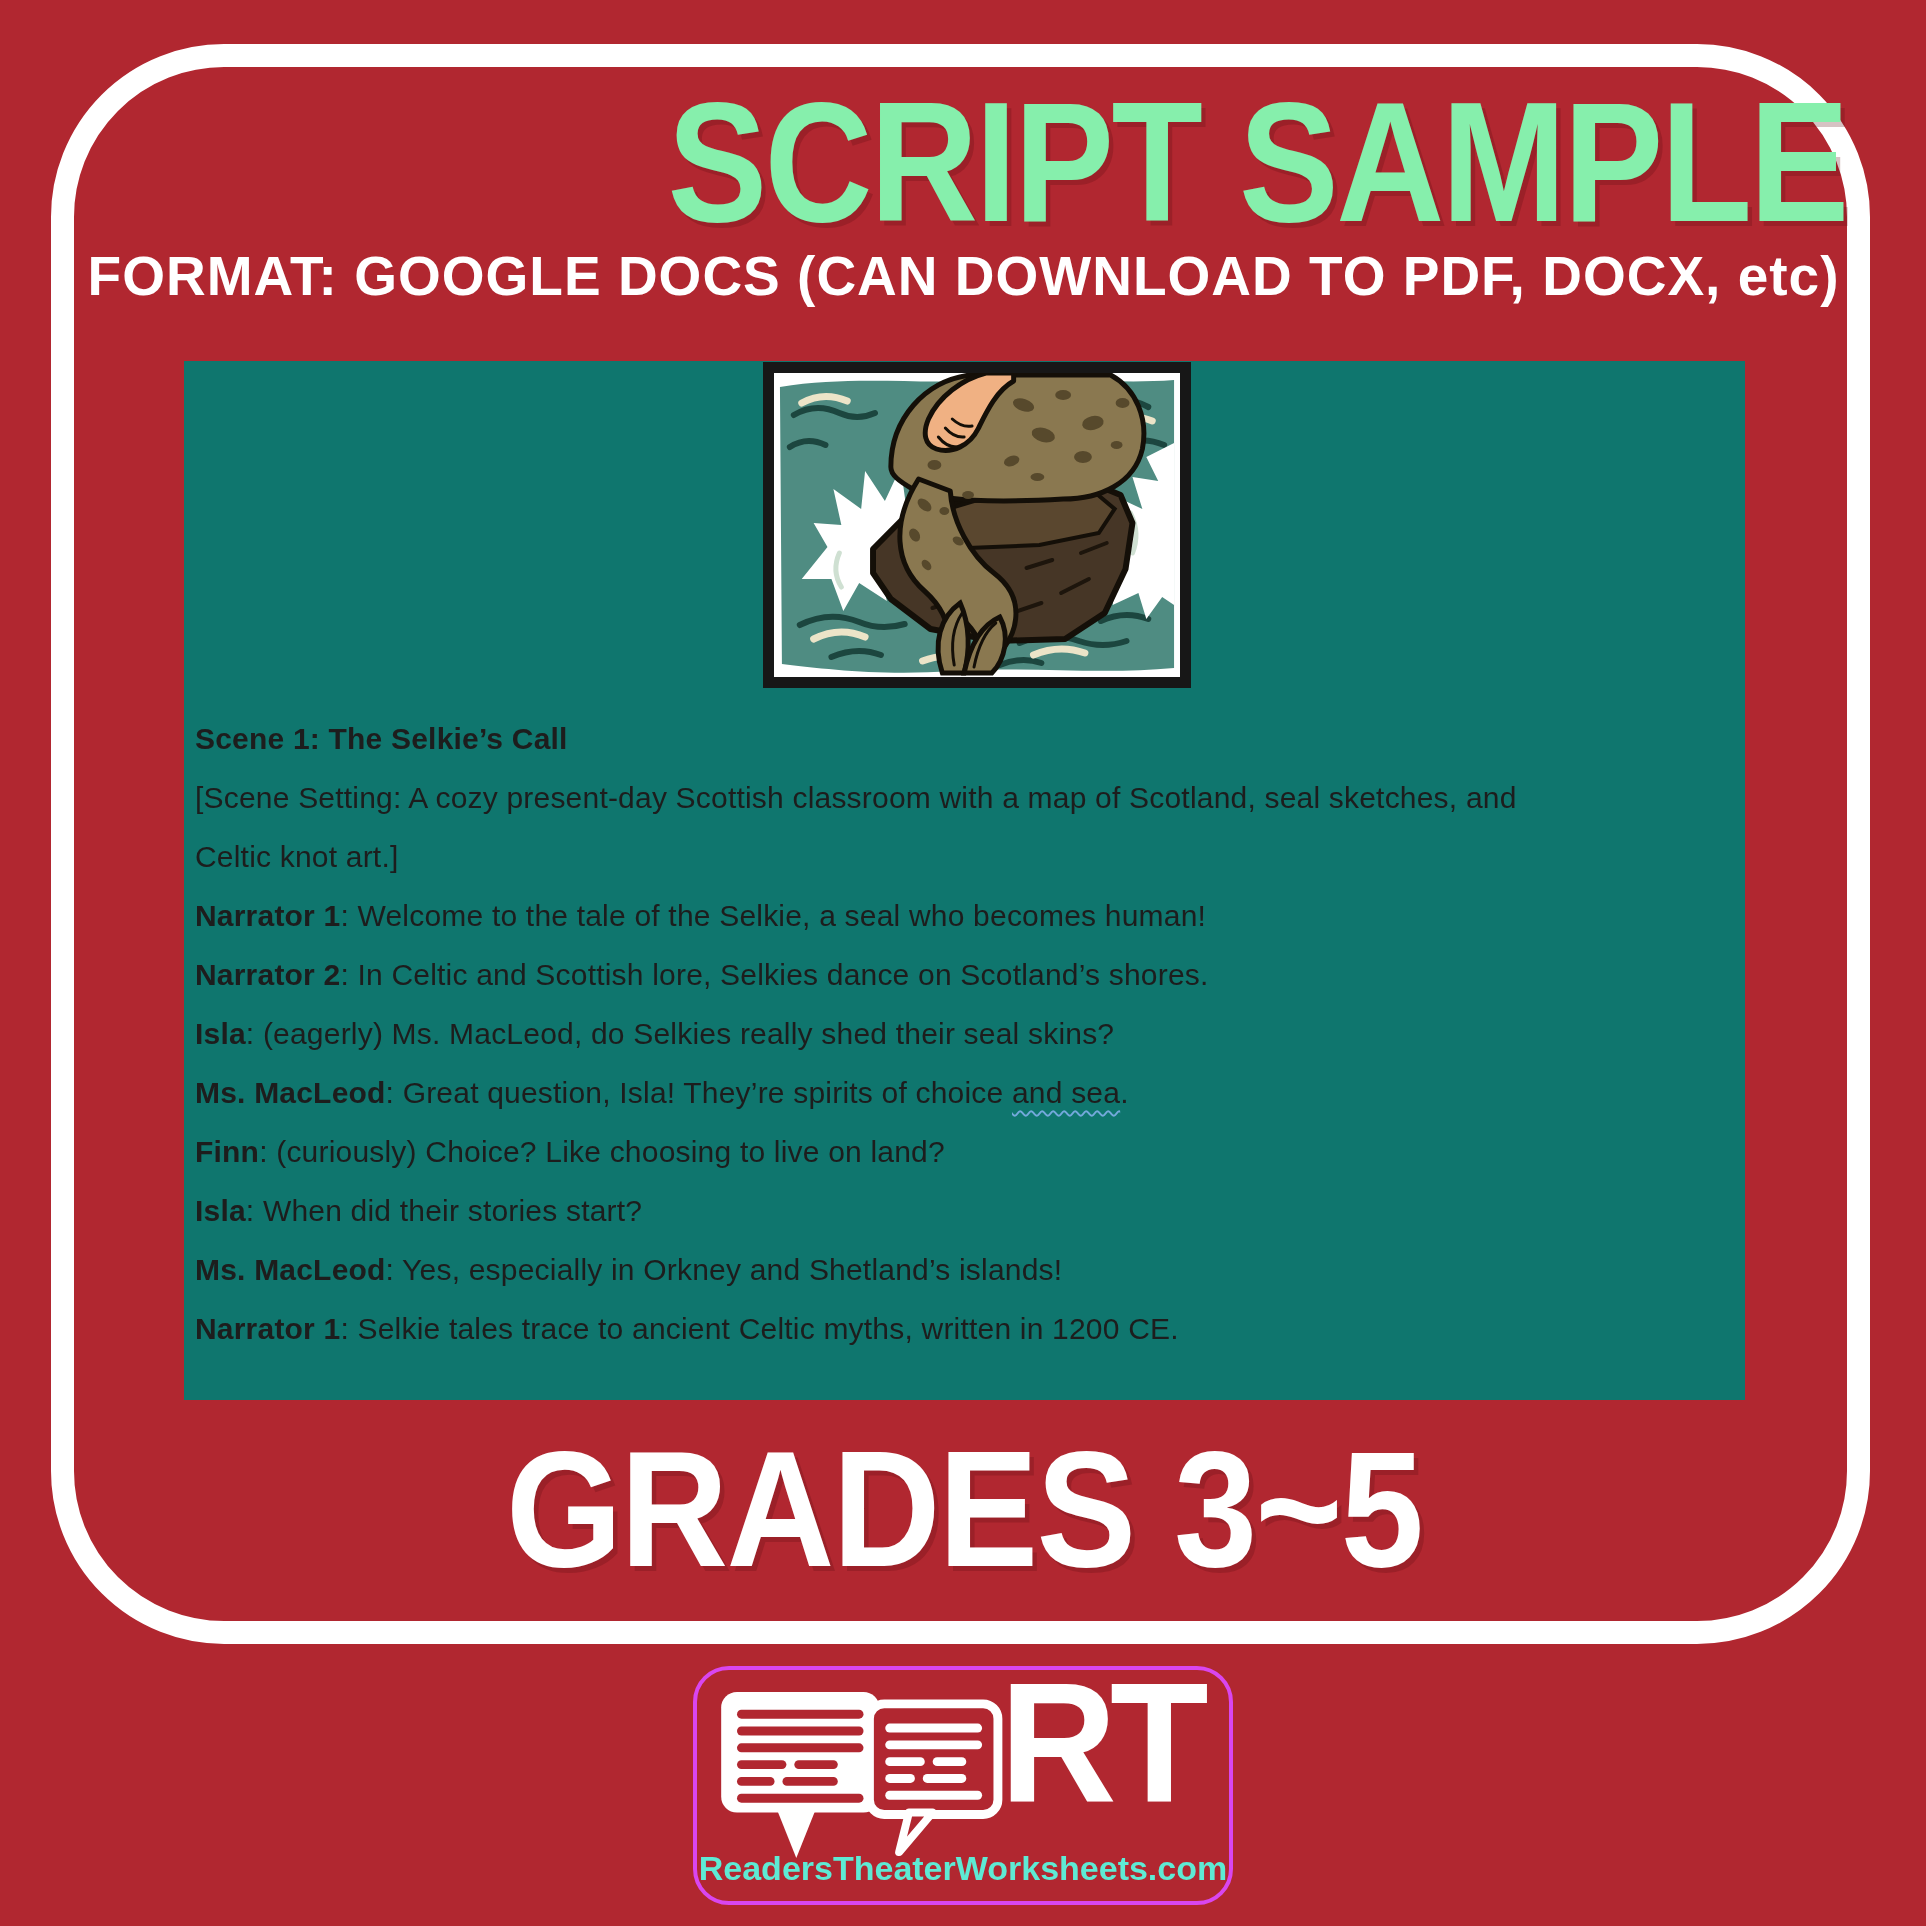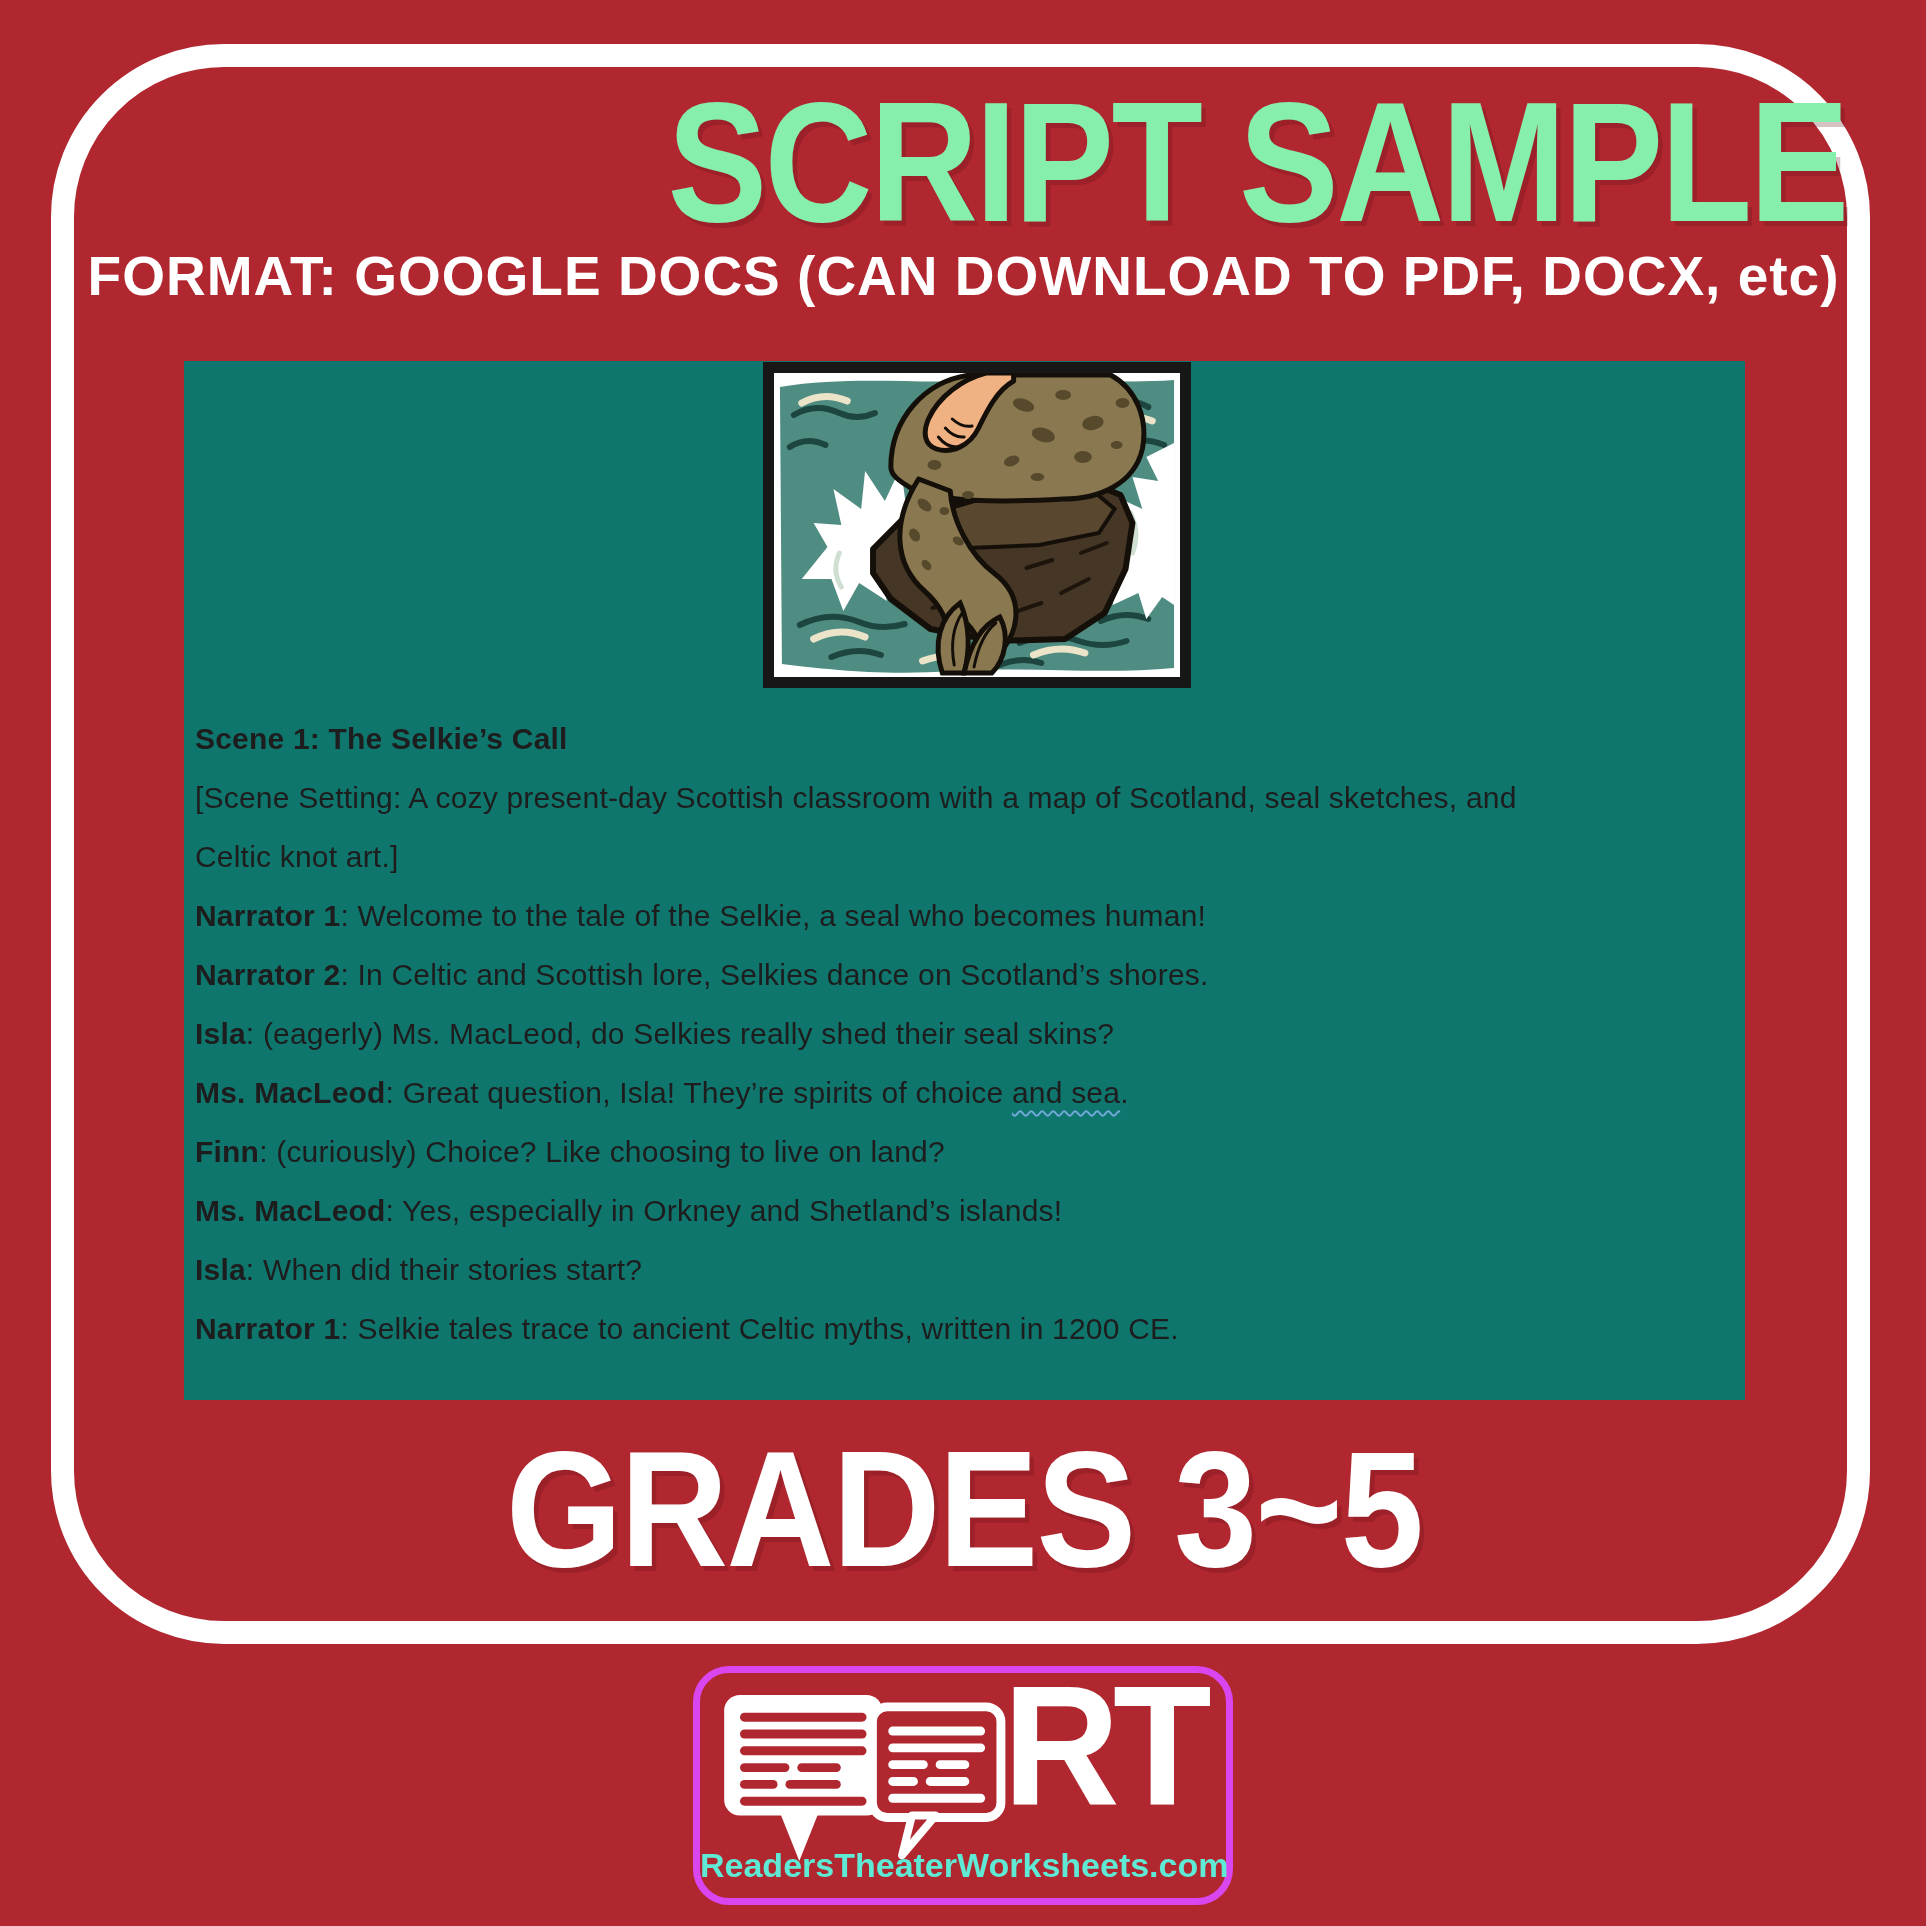--- a/index.html
+++ b/index.html
@@ -32,21 +32,21 @@
          text-decoration-color:#74a9dc;text-decoration-thickness:2px;text-underline-offset:7px;}
 
   
   .grades{position:absolute;left:0;right:0;top:1426px;text-align:center;color:#ffffff;
           font-size:166px;font-weight:800;line-height:1;letter-spacing:-2px;white-space:nowrap;}
   .grades .squish{display:inline-block;transform:scaleX(.9);transform-origin:center;
           text-shadow:5px 5px 0 rgba(90,10,14,.25);}
 
   
   .logo-box{position:absolute;left:693px;top:1666px;width:540px;height:239px;
-            border:7px solid #d946ef;border-radius:36px;box-sizing:border-box;}
+            border:4px solid #d946ef;border-radius:36px;box-sizing:border-box;}
   .logo-bubbles{position:absolute;left:22px;top:20px;width:289px;height:170px;}
   .logo-rt{position:absolute;left:303px;top:-12px;color:#ffffff;font-size:170px;font-weight:800;
            line-height:1;letter-spacing:-7px;}
   .logo-rt .squish{display:inline-block;transform:scaleX(.95);transform-origin:left center;}
   .logo-site{position:absolute;left:0;right:0;bottom:16px;text-align:center;color:#5eead4;
              font-size:34px;font-weight:700;line-height:1;white-space:nowrap;}
 </style>
 </head>
 <body>
 
@@ -149,22 +149,22 @@
 
     <div class="script">
         <div class="script-line"><span class="speaker">Scene 1: The Selkie’s Call</span></div>
         <div class="script-line"><span>[Scene Setting: A cozy present-day Scottish classroom with a map of Scotland, seal sketches, and</span></div>
         <div class="script-line"><span>Celtic knot art.]</span></div>
         <div class="script-line"><span class="speaker">Narrator 1</span><span>: Welcome to the tale of the Selkie, a seal who becomes human!</span></div>
         <div class="script-line"><span class="speaker">Narrator 2</span><span>: In Celtic and Scottish lore, Selkies dance on Scotland’s shores.</span></div>
         <div class="script-line"><span class="speaker">Isla</span><span>: (eagerly) Ms. MacLeod, do Selkies really shed their seal skins?</span></div>
         <div class="script-line"><span class="speaker">Ms. MacLeod</span><span>: Great question, Isla! They’re spirits of choice </span><span class="wavy">and sea</span><span>.</span></div>
         <div class="script-line"><span class="speaker">Finn</span><span>: (curiously) Choice? Like choosing to live on land?</span></div>
+        <div class="script-line"><span class="speaker">Isla</span><span>: When did their stories start?</span></div>
         <div class="script-line"><span class="speaker">Ms. MacLeod</span><span>: Yes, especially in Orkney and Shetland’s islands!</span></div>
-        <div class="script-line"><span class="speaker">Isla</span><span>: When did their stories start?</span></div>
         <div class="script-line"><span class="speaker">Narrator 1</span><span>: Selkie tales trace to ancient Celtic myths, written in 1200 CE.</span></div>
       </div>
   </div>
 
   <div class="grades">
     <span class="squish">GRADES 3~5</span>
   </div>
 
   <div class="logo-box">
     <svg class="logo-bubbles" viewBox="0 0 292 172">

